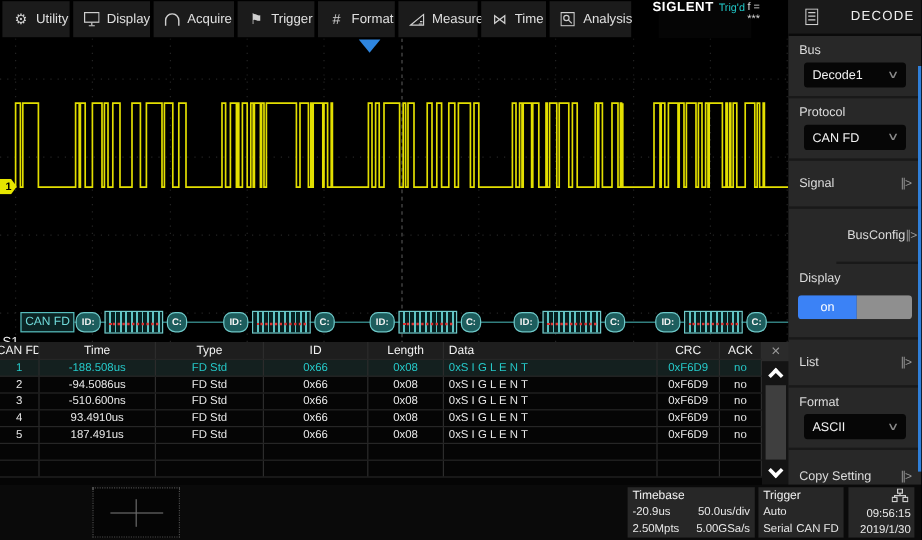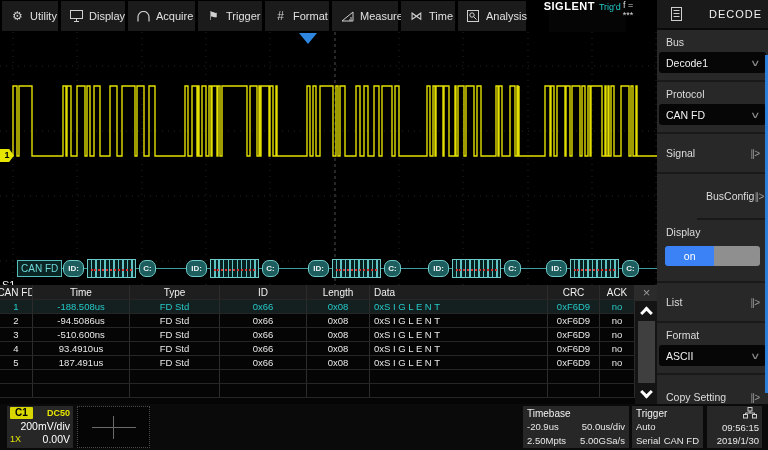--- a/index.html
+++ b/index.html
@@ -66,21 +66,21 @@
   .chev.up { transform:rotate(45deg) translate(1px,1px); }
   .chev.down { transform:rotate(225deg) translate(1px,1px); }
   .strack { position:absolute; left:3px; top:36px; width:17px; height:62px; background:#3f3f3f; }
 
   
   .sidebar { position:absolute; left:657px; top:0; width:111px; height:404px; background:#282828; }
   .sb-head { height:30px; background:#1a1a1a; border-bottom:2px solid #0a0a0a; display:flex;
              align-items:center; gap:10px; padding-left:14px; }
   .sb-head .ttl { font-size:11px; letter-spacing:1px; color:#f0f0f0;margin-left:17px; }
   .sb-label { font-size:10.5px; color:#dcdcdc; padding:6px 0 4px 9px; }
-  .dropdown { margin:0 2px; height:21px; background:#060606; border-radius:3px; display:flex;
+  .dropdown { margin:0 13px; height:21px; background:#060606; border-radius:3px; display:flex;
               align-items:center; justify-content:space-between; padding:0 7px; }
   .dropdown .dval { font-size:10.5px; color:#f2f2f2; }
   .dropdown .dchev { font-size:9px; color:#8a8a8a; transform:scaleX(1.6); }
   .sb-sec { border-bottom:2px solid #191919; padding-bottom:7px; }
   .sb-link { display:flex; align-items:center; justify-content:space-between; padding:0 9px;
              border-bottom:2px solid #191919; }
   .sb-link .arr { color:#9a9a9a; font-size:10px; letter-spacing:-1px; }
   .sb-link .lbl { font-size:10.5px; color:#dcdcdc; }
   .toggle { margin:4px 8px 8px 8px; height:20px; border-radius:3px; overflow:hidden; display:flex; }
   .toggle .t-on { width:52%; background:#3b82f6; color:#fff; font-size:10.5px; display:flex;
@@ -387,31 +387,20 @@
 
     <div class="sb-link" style="height:44px; border-bottom:none;">
       <span class="lbl">Copy Setting</span>
       <span class="arr">∥&gt;</span>
     </div>
 
     <div class="sb-scroll"></div>
   </div>
 
   <div class="bottombar">
-    <div class="bb-box ch-box">
-      <div class="ch-r1">
-        <span class="ch-name">C1</span>
-        <span class="ch-coup">DC50</span>
-      </div>
-      <div class="ch-scale">200mV/div</div>
-      <div class="ch-r3">
-        <span class="ch-probe">1X</span>
-        <span class="ch-off">0.00V</span>
-      </div>
-    </div>
 
     <div class="empty-box">
       <div class="hline"></div>
       <div class="vline"></div>
     </div>
 
     <div class="bb-box tb-box">
       <div class="bb-title">Timebase</div>
       <div class="bb-row">
         <span>-20.9us</span>

